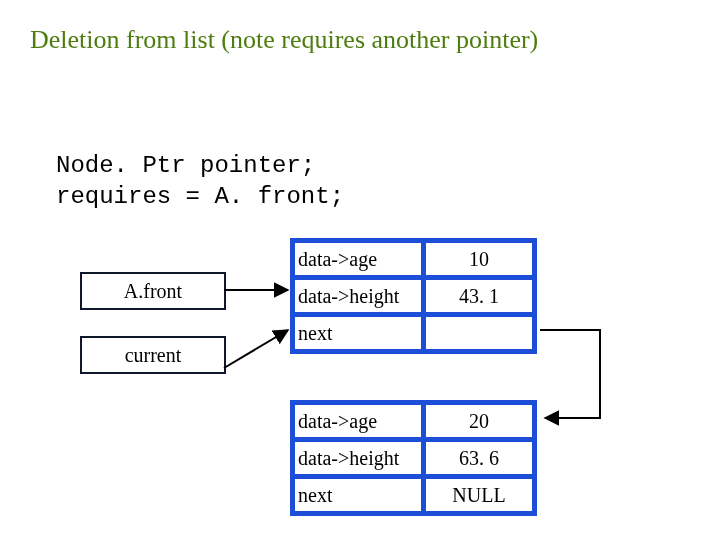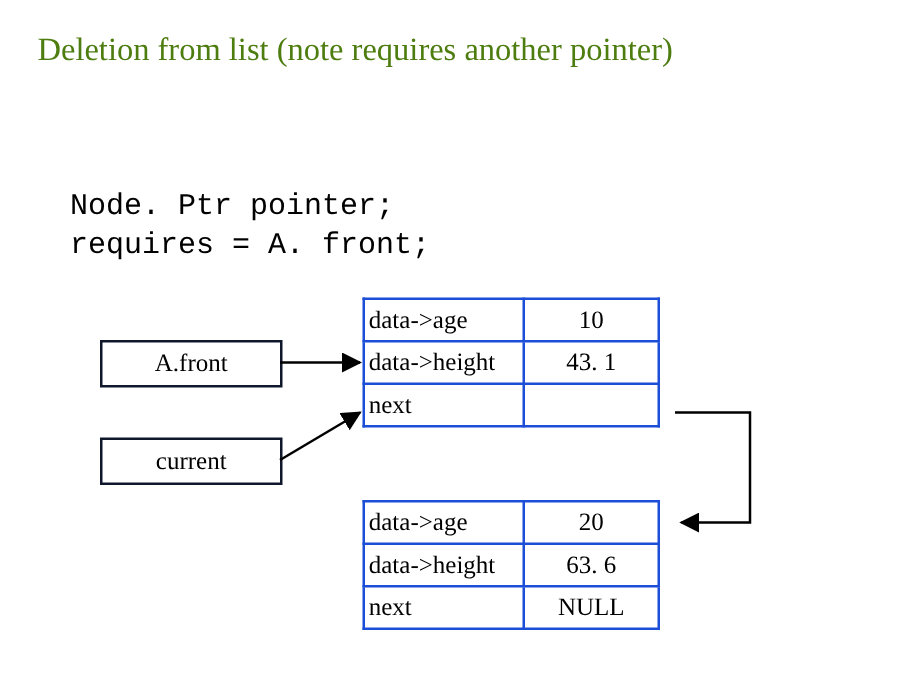--- a/index.html
+++ b/index.html
@@ -40,29 +40,29 @@
     height: 34px;
     border: 2px solid #0f172a;
     background: #fff;
     font-size: 20px;
     display: flex;
     align-items: center;
     justify-content: center;
     text-align: center;
   }
   .ptrbox.afront { left: 80px; top: 272px; }
-  .ptrbox.current { left: 80px; top: 350px; }
+  .ptrbox.current { left: 80px; top: 336px; }
   table.node {
     position: absolute;
     border-collapse: collapse;
     background: #fff;
     font-size: 20px;
   }
   table.node td {
-    border: 2px solid #1d4ed8;
+    border: 5px solid #1d4ed8;
     padding: 4px 3px;
     height: 24px;
   }
   table.node td.lab { width: 120px; text-align: left; }
   table.node td.val { width: 100px; text-align: center; }
   .node1 { left: 290px; top: 238px; }
   .node2 { left: 290px; top: 400px; }
   svg.arrows {
     position: absolute;
     left: 0; top: 0;

